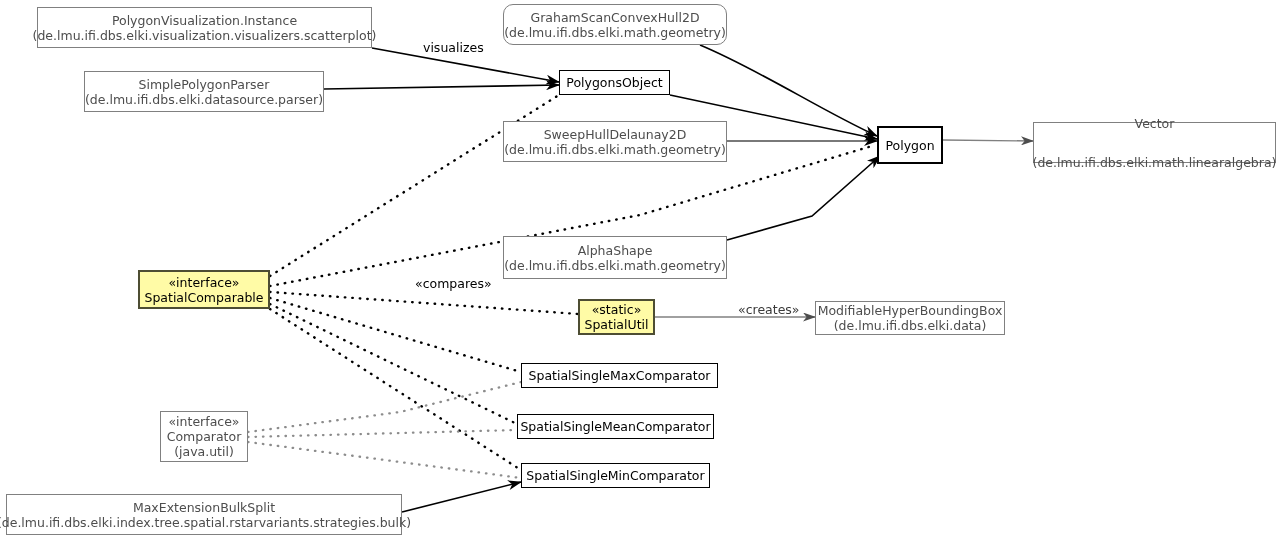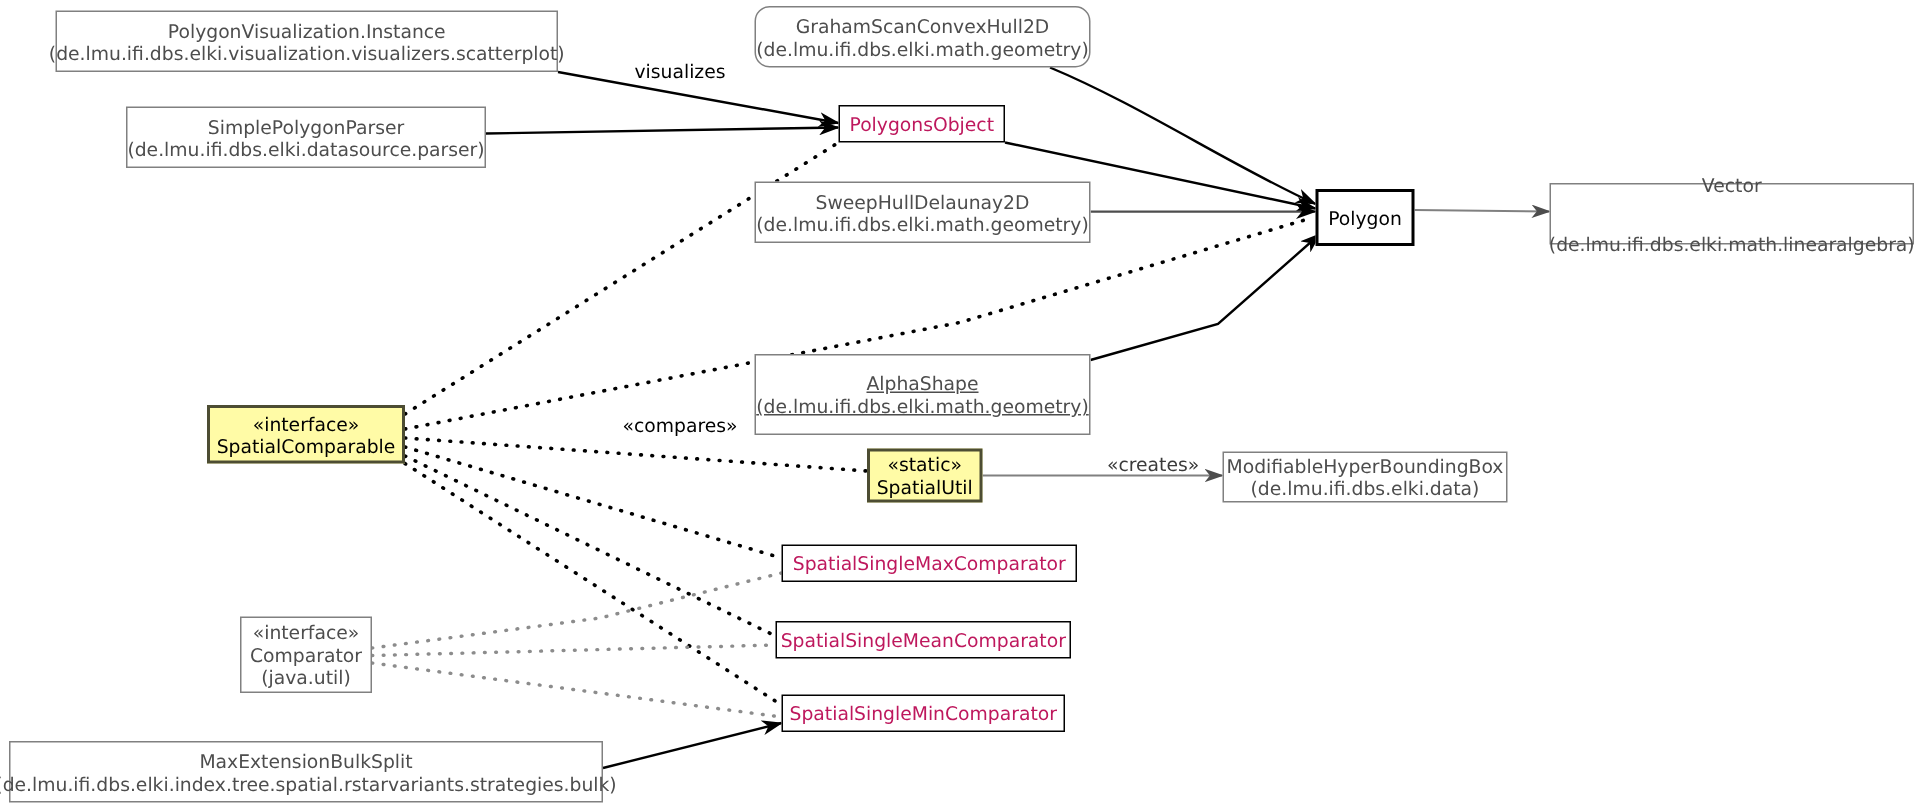--- a/index.html
+++ b/index.html
@@ -42,21 +42,21 @@
     background: #fffba6;
     border: 2px solid #4d4d33;
     color: #000000;
   }
   .uml-box.strong {
     border: 2px solid #000000;
     color: #000000;
   }
   .uml-box.plainblack {
     border: 1px solid #000000;
-    color: #be185d;
+    color: #000000;
   }
   .box-line { display: block; }
   .box-line.pkg { }
   .edge-label {
     position: absolute;
     font-size: 12.5px;
     color: #3a3a3a;
     white-space: nowrap;
     background: transparent;
   }
@@ -140,21 +140,21 @@
 
   <div class="uml-box strong" style="left:877px; top:126px; width:66px; height:38px;">
     <span class="box-line">Polygon</span>
   </div>
 
   <div class="uml-box" style="left:1033px; top:122px; width:243px; height:41px;gap:24px;">
     <span class="box-line">Vector</span>
     <span class="box-line pkg">(de.lmu.ifi.dbs.elki.math.linearalgebra)</span>
   </div>
 
-  <div class="uml-box" style="left:503px; top:236px; width:224px; height:54px;text-decoration:underline;">
+  <div class="uml-box" style="left:503px; top:236px; width:224px; height:43px;">
     <span class="box-line">AlphaShape</span>
     <span class="box-line pkg">(de.lmu.ifi.dbs.elki.math.geometry)</span>
   </div>
 
   <div class="uml-box accent" style="left:138px; top:270px; width:132px; height:39px;">
     <span class="box-line">«interface»</span>
     <span class="box-line">SpatialComparable</span>
   </div>
 
   <div class="uml-box accent" style="left:578px; top:299px; width:77px; height:36px;">

